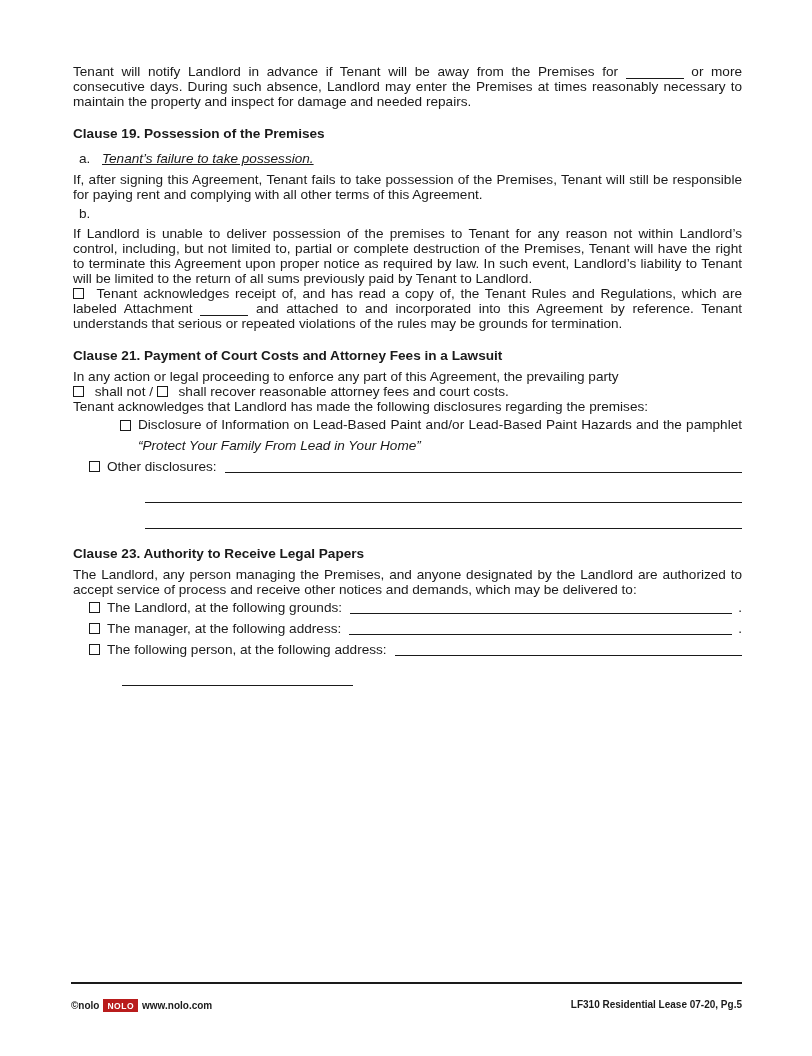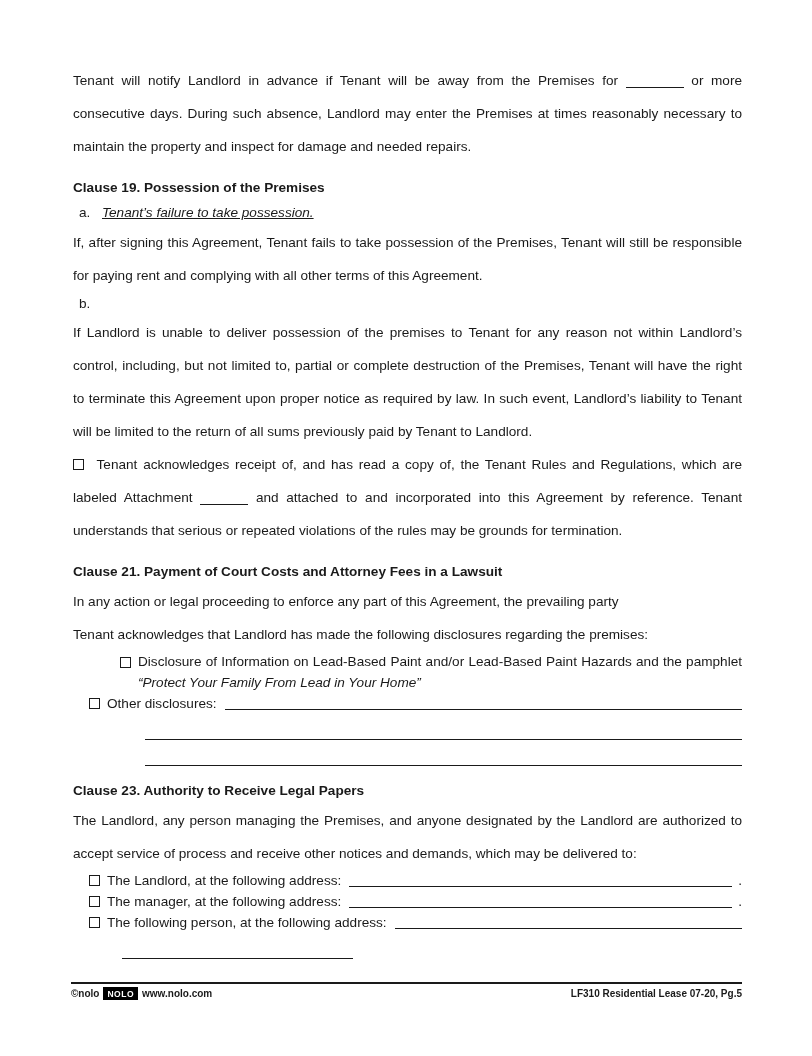--- a/index.html
+++ b/index.html
@@ -21,21 +21,21 @@
   h2 {
     font-size: 13.6px;
     font-weight: bold;
     line-height: 25px;
     margin: 12px 0 1px 0;
     text-align: left;
   }
   section:first-child h2 { margin-top: 0; }
   p.body {
     margin: 0;
-    line-height: 33px;
+    line-height: 15px;
     text-align: justify;
   }
   .subitem {
     display: flex;
     line-height: 24.6px;
   }
   .subitem .marker { flex: none; width: 29px; padding-left: 6px; }
   .subitem .title { font-style: italic; text-decoration: underline; }
   .checkbox {
     display: inline-block;
@@ -86,29 +86,28 @@
   }
   .footer {
     position: absolute;
     left: 71px; top: 982px;
     width: 671px;
   }
   .footer-rule { border-top: 2px solid #1a1a1a; }
   .footer-row {
     display: flex;
     justify-content: space-between;
-    align-items: center;
-    padding-top: 3px;
+    padding-top: 15px;
     font-size: 10px;
     font-weight: bold;
   }
   .footer-left { display: flex; align-items: center; }
   .badge {
     display: inline-block;
-    background: #000000;
+    background: #b91c1c;
     color: #ffffff;
     font-size: 8.5px;
     font-weight: bold;
     letter-spacing: 0.5px;
     padding: 1.5px 4px;
     margin: 0 4px;
   }
 </style>
 </head>
 <body>
@@ -141,20 +140,26 @@
       <span class="checkbox"></span>
       <span>Tenant acknowledges receipt of, and has read a copy of, the Tenant Rules and Regulations, which are labeled Attachment</span>
       <span class="blank w48"></span>
       <span>and attached to and incorporated into this Agreement by reference. Tenant understands that serious or repeated violations of the rules may be grounds for termination.</span>
     </p>
   </section>
 
   <section>
     <h2>Clause 21. Payment of Court Costs and Attorney Fees in a Lawsuit</h2>
     <p class="body">In any action or legal proceeding to enforce any part of this Agreement, the prevailing party</p>
+    <p class="body">
+      <span class="checkbox"></span>
+      <span>shall not /</span>
+      <span class="checkbox"></span>
+      <span>shall recover reasonable attorney fees and court costs.</span>
+    </p>
   </section>
 
   <section>
     <p class="body">Tenant acknowledges that Landlord has made the following disclosures regarding the premises:</p>
     <div class="check-item">
       <span class="checkbox"></span>
       <div class="check-text">
         <span>Disclosure of Information on Lead-Based Paint and/or Lead-Based Paint Hazards and the pamphlet</span>
         <span class="italic">“Protect Your Family From Lead in Your Home”</span>
       </div>
@@ -166,21 +171,21 @@
     </div>
     <div class="cont-line"></div>
     <div class="cont-line"></div>
   </section>
 
   <section>
     <h2>Clause 23. Authority to Receive Legal Papers</h2>
     <p class="body">The Landlord, any person managing the Premises, and anyone designated by the Landlord are authorized to accept service of process and receive other notices and demands, which may be delivered to:</p>
     <div class="check-item fill-row">
       <span class="checkbox"></span>
-      <span class="label">The Landlord, at the following address:</span>
+      <span class="label">The Landlord, at the following grounds:</span>
       <span class="fill-line"></span>
       <span class="suffix">.</span>
     </div>
     <div class="check-item fill-row">
       <span class="checkbox"></span>
       <span class="label">The manager, at the following address:</span>
       <span class="fill-line"></span>
       <span class="suffix">.</span>
     </div>
     <div class="check-item fill-row">

